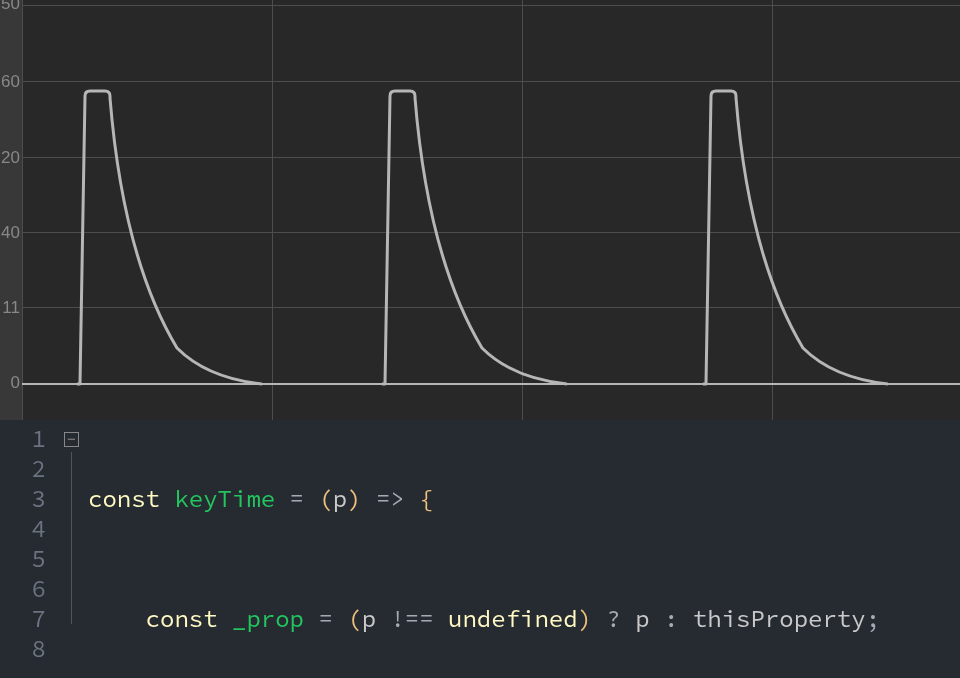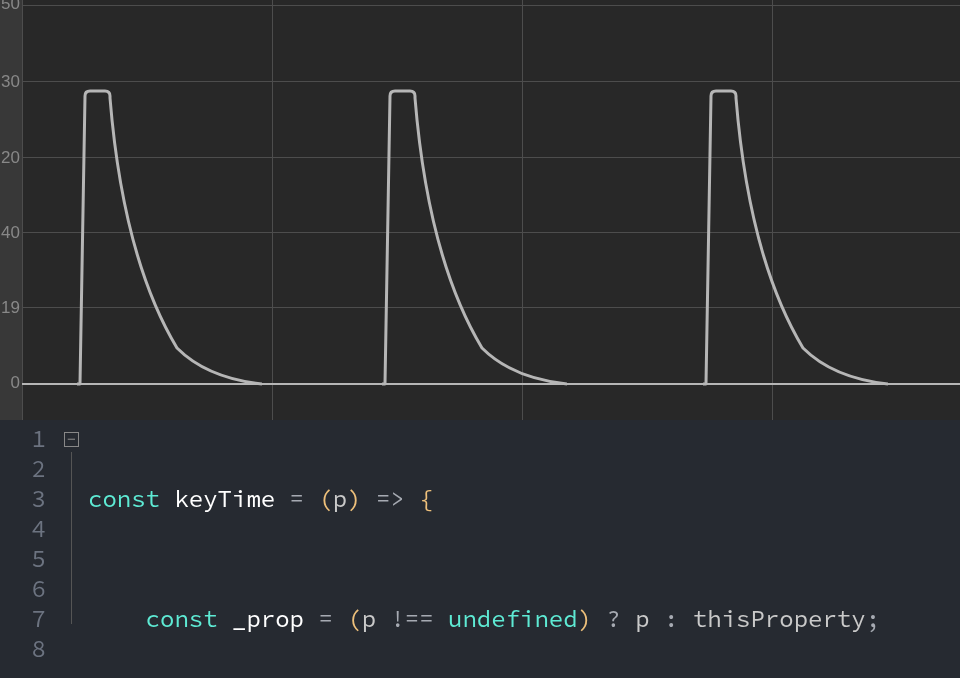--- a/index.html
+++ b/index.html
@@ -134,36 +134,36 @@
     flex: 1;
     background: #262a31;
     padding-top: 4px;
     white-space: pre;
     overflow: hidden;
     color: #c9c9c9;
   }
   .code .line { height: 30px; }
 
   
-  .kw    { color: #5eead4; margin-top: 48px; }   
-  .func  { color: #ffffff; margin-top: 9px; }   
+  .kw    { color: #fef9c3; margin-top: 48px; }   
+  .func  { color: #22c55e; margin-top: 9px; }   
   .var   { color: #c9c9c9; }   
   .op    { color: #a6aab2; }   
   .punct { color: #eec07b; }
 </style>
 </head>
 <body>
 
 <div class="graph-panel">
   <div class="graph-yaxis">
     <span class="tick" style="top:3px">50</span>
-    <span class="tick" style="top:81px">30</span>
+    <span class="tick" style="top:81px">60</span>
     <span class="tick" style="top:157px">20</span>
     <span class="tick" style="top:232px">40</span>
-    <span class="tick" style="top:307px">19</span>
+    <span class="tick" style="top:307px">11</span>
     <span class="tick" style="top:382px">0</span>
   </div>
 
   <div class="graph-grid">
 
     <div class="graph-hline" style="top:5px"></div>
     <div class="graph-hline" style="top:81px"></div>
     <div class="graph-hline" style="top:157px"></div>
     <div class="graph-hline" style="top:232px"></div>
     <div class="graph-hline" style="top:307px"></div>

